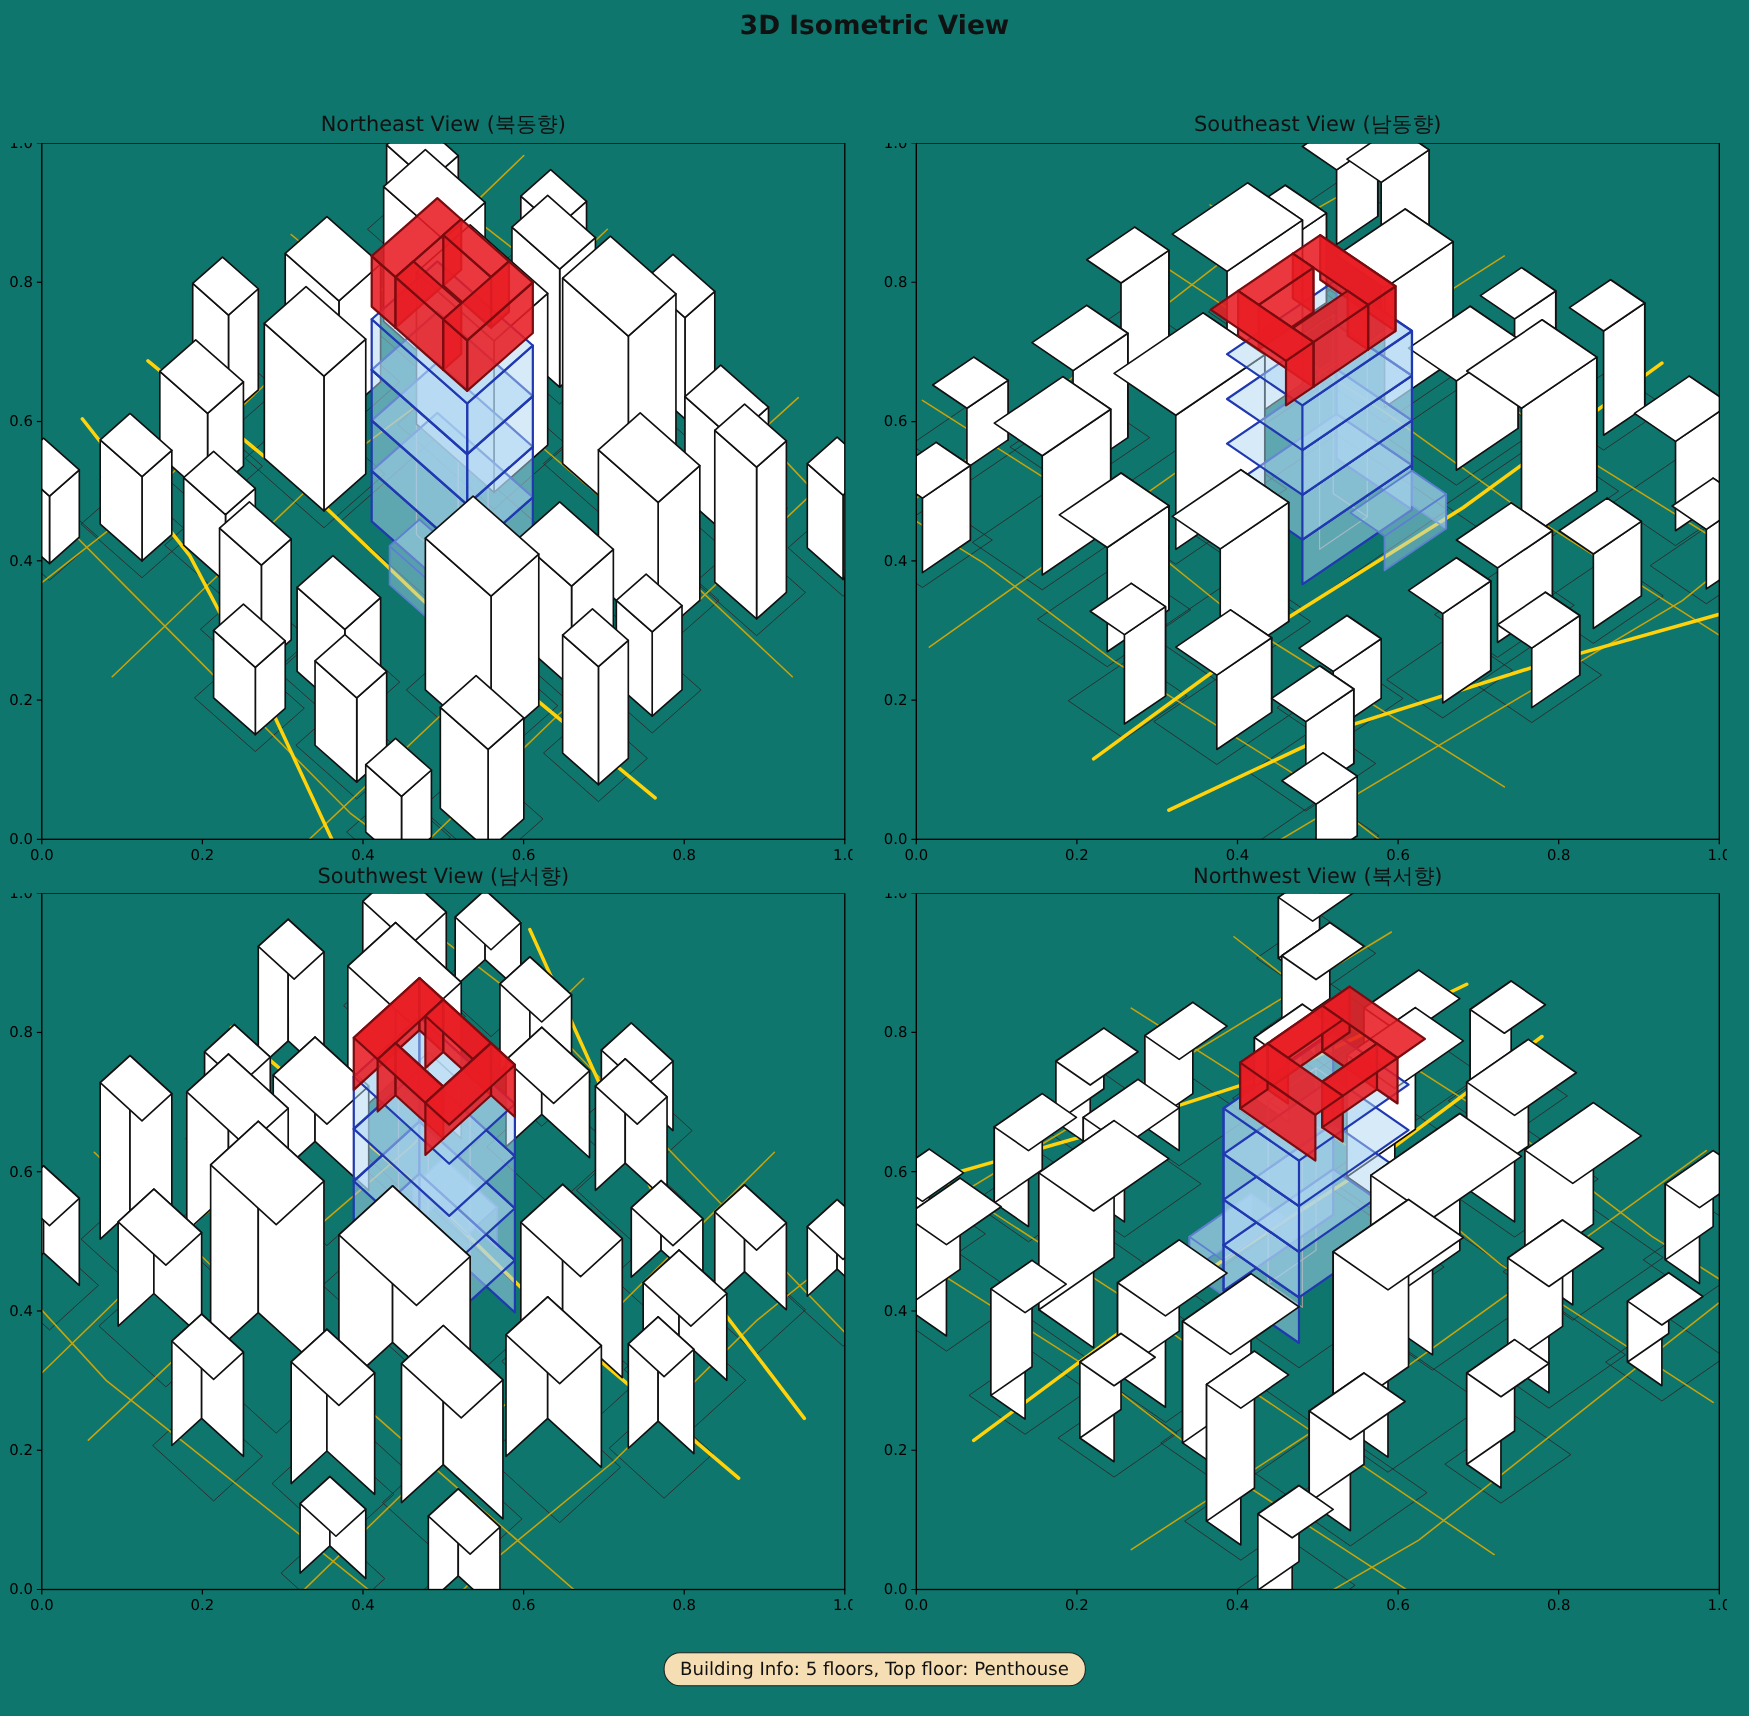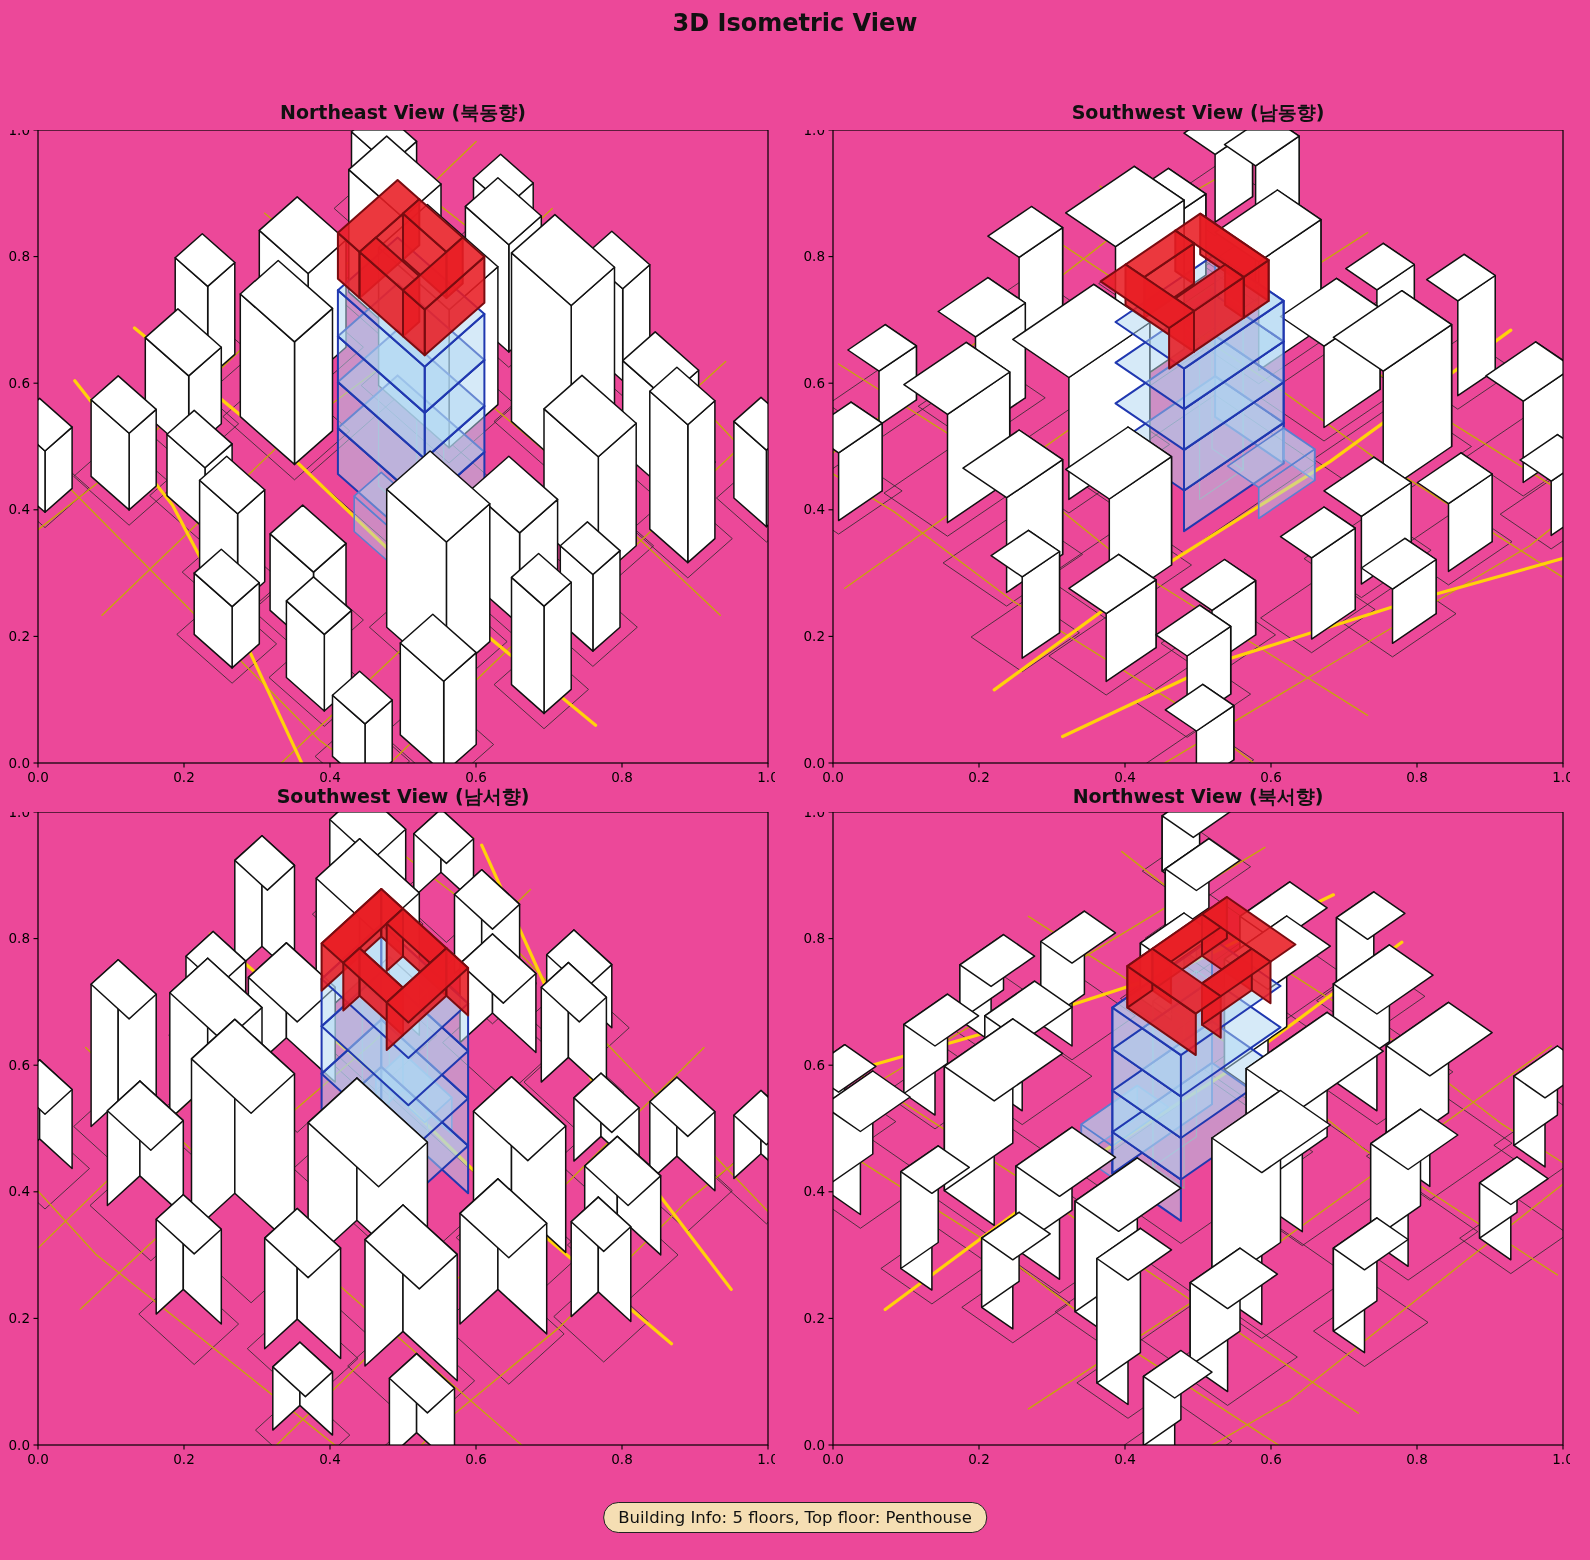--- a/index.html
+++ b/index.html
@@ -1,20 +1,20 @@
 <!DOCTYPE html>
 <html><head>
 <meta charset="utf-8">
 <style>
   html,body{margin:0;padding:0;background:#ffffff;}
-  .fig{position:relative;width:1590px;height:1560px;background:#ec4899;
+  .fig{position:relative;width:1590px;height:1560px;background:#0f766e;
        font-family:"DejaVu Sans","Liberation Sans",sans-serif;color:#111;overflow:hidden;}
   .suptitle{position:absolute;top:7px;left:0;width:100%;text-align:center;
             font-weight:bold;font-size:24px;line-height:1.4;}
-  .sub-title{position:absolute;width:730px;text-align:center;font-weight:bold;font-size:19px;}
+  .sub-title{position:absolute;width:730px;text-align:center;font-weight:normal;font-size:19px;}
   #t0{left:38px;top:100px}  #t1{left:833px;top:100px}
   #t2{left:38px;top:784px}  #t3{left:833px;top:784px}
   .plot{position:absolute;width:775px;height:665px;}
   #p0{left:0px;top:130px}   #p1{left:795px;top:130px}
   #p2{left:0px;top:812px}   #p3{left:795px;top:812px}
   svg.scene{display:block;}
   svg.scene text{font-family:"DejaVu Sans","Liberation Sans",sans-serif;}
   .caption{position:absolute;top:1502px;left:50%;transform:translateX(-50%);
            background:#f5deb3;border:1.4px solid #222;border-radius:15px;
            padding:5px 14px;font-size:16.5px;white-space:nowrap;}
@@ -22,21 +22,21 @@
 </head>
 <body>
 
 <div class="fig">
 
   <div class="suptitle">
     <div>3D Isometric View</div>
   </div>
 
   <div class="sub-title" id="t0">Northeast View (북동향)</div>
-  <div class="sub-title" id="t1">Southwest View (남동향)</div>
+  <div class="sub-title" id="t1">Southeast View (남동향)</div>
   <div class="sub-title" id="t2">Southwest View (남서향)</div>
   <div class="sub-title" id="t3">Northwest View (북서향)</div>
 
   <div class="plot" id="p0">
     <svg class="scene" width="775" height="665">
         <defs>
           <clipPath id="clip0">
             <rect x="38" y="0" width="730" height="633"></rect>
           </clipPath>
         </defs>

